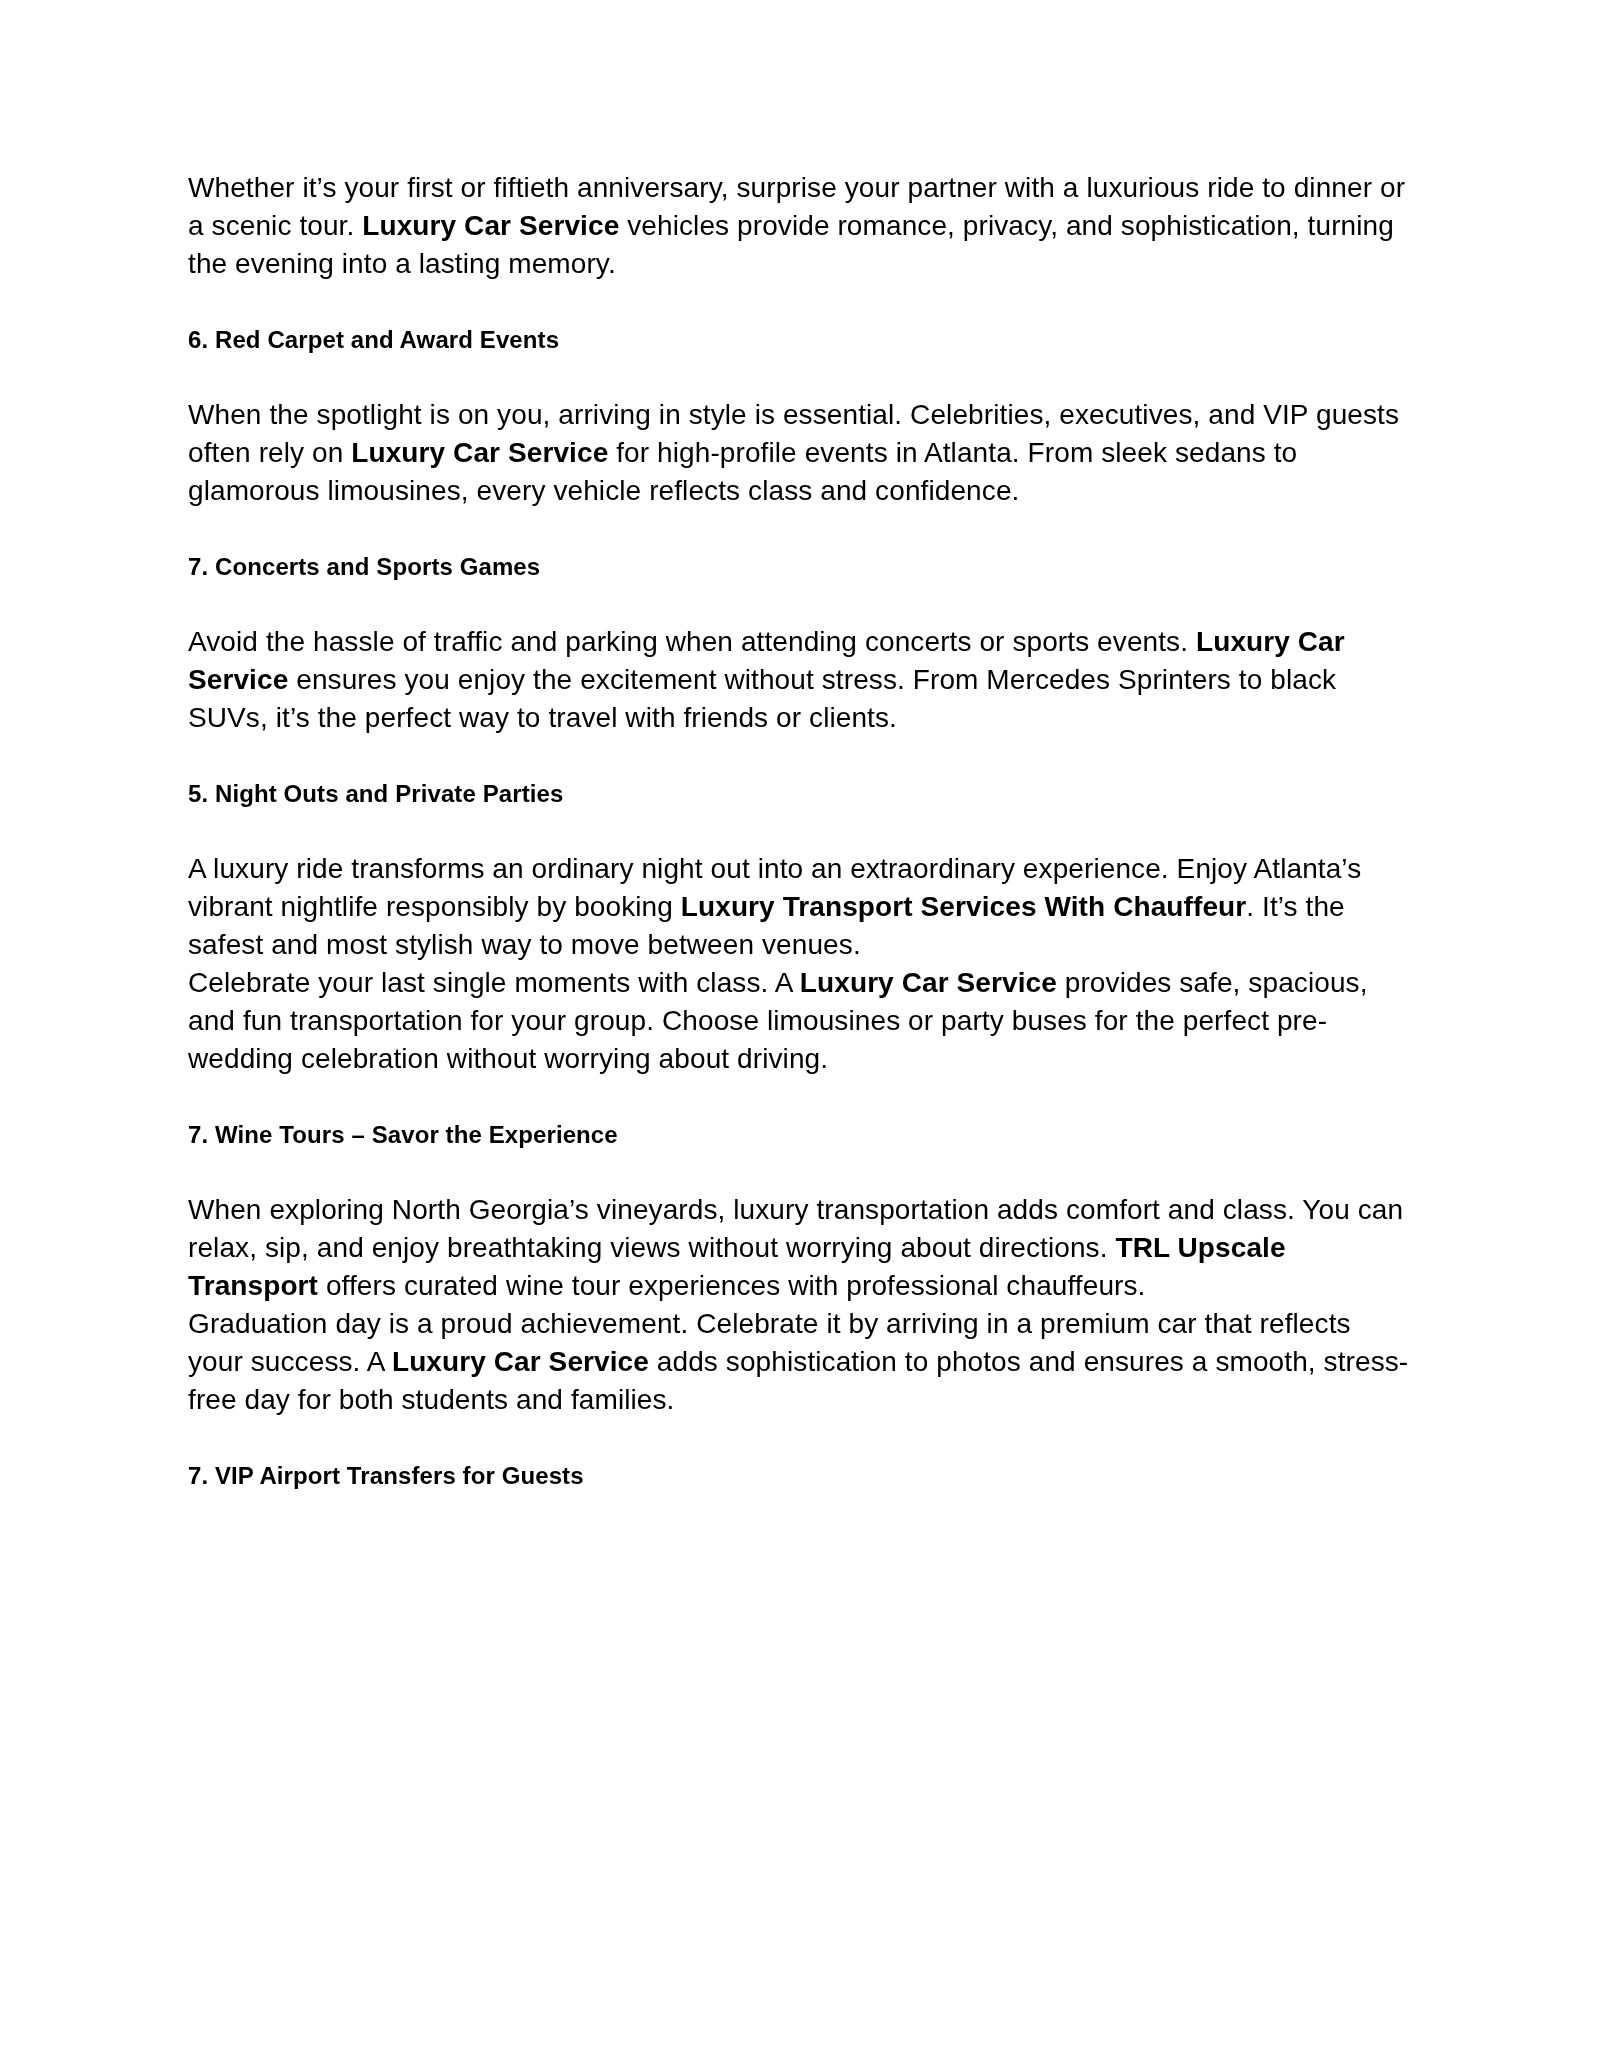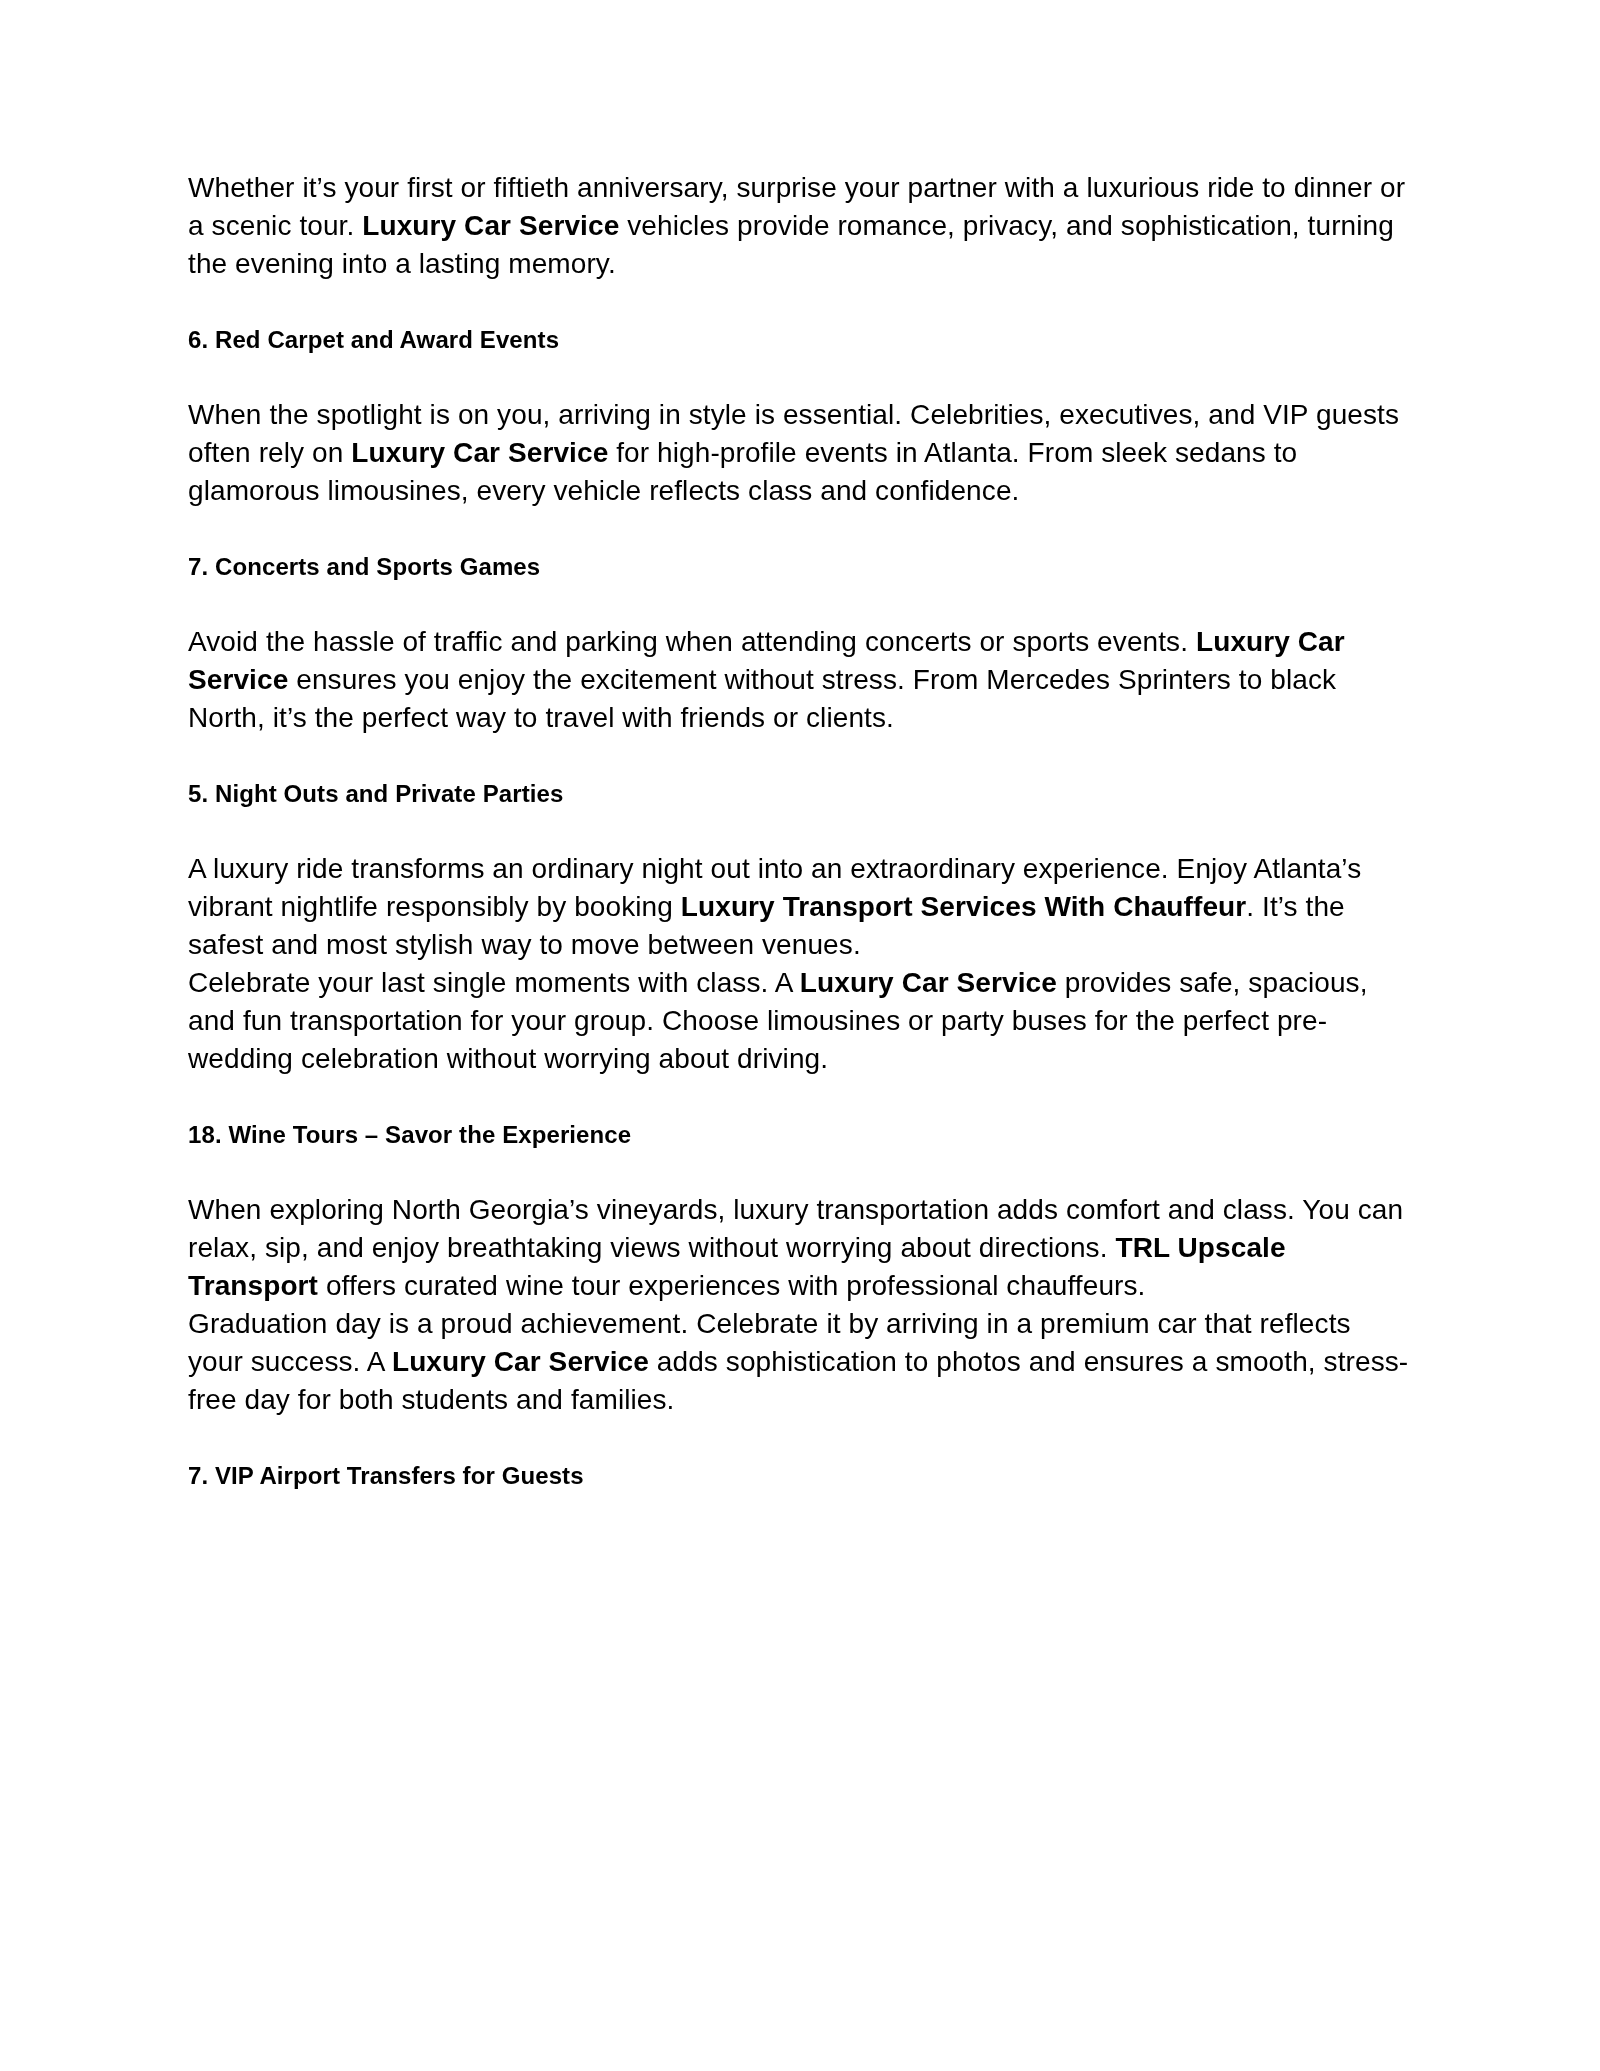--- a/index.html
+++ b/index.html
@@ -41,22 +41,22 @@
 </style>
 </head>
 <body>
 
 <div class="page">
   <div class="doc" id="doc">
       <p><span>Whether it’s your first or fiftieth anniversary, surprise your partner with a luxurious ride to dinner or a scenic tour. </span><b>Luxury Car Service</b><span> vehicles provide romance, privacy, and sophistication, turning the evening into a lasting memory.</span></p>
       <h2>6. Red Carpet and Award Events</h2>
       <p><span>When the spotlight is on you, arriving in style is essential. Celebrities, executives, and VIP guests often rely on </span><b>Luxury Car Service</b><span> for high-profile events in Atlanta. From sleek sedans to glamorous limousines, every vehicle reflects class and confidence.</span></p>
       <h2>7. Concerts and Sports Games</h2>
-      <p><span>Avoid the hassle of traffic and parking when attending concerts or sports events. </span><b>Luxury Car Service</b><span> ensures you enjoy the excitement without stress. From Mercedes Sprinters to black North, it’s the perfect way to travel with friends or clients.</span></p>
+      <p><span>Avoid the hassle of traffic and parking when attending concerts or sports events. </span><b>Luxury Car Service</b><span> ensures you enjoy the excitement without stress. From Mercedes Sprinters to black SUVs, it’s the perfect way to travel with friends or clients.</span></p>
       <h2>5. Night Outs and Private Parties</h2>
       <p><span>A luxury ride transforms an ordinary night out into an extraordinary experience. Enjoy Atlanta’s vibrant nightlife responsibly by booking </span><b>Luxury Transport Services With Chauffeur</b><span>. It’s the safest and most stylish way to move between venues.</span></p>
       <p><span>Celebrate your last single moments with class. A </span><b>Luxury Car Service</b><span> provides safe, spacious, and fun transportation for your group. Choose limousines or party buses for the perfect pre-wedding celebration without worrying about driving.</span></p>
-      <h2>18. Wine Tours – Savor the Experience</h2>
+      <h2>7. Wine Tours – Savor the Experience</h2>
       <p><span>When exploring North Georgia’s vineyards, luxury transportation adds comfort and class. You can relax, sip, and enjoy breathtaking views without worrying about directions. </span><b>TRL Upscale Transport</b><span> offers curated wine tour experiences with professional chauffeurs.</span></p>
       <p><span>Graduation day is a proud achievement. Celebrate it by arriving in a premium car that reflects your success. A </span><b>Luxury Car Service</b><span> adds sophistication to photos and ensures a smooth, stress-free day for both students and families.</span></p>
       <h2>7. VIP Airport Transfers for Guests</h2>
     </div>
 </div>
 
 </body></html>

